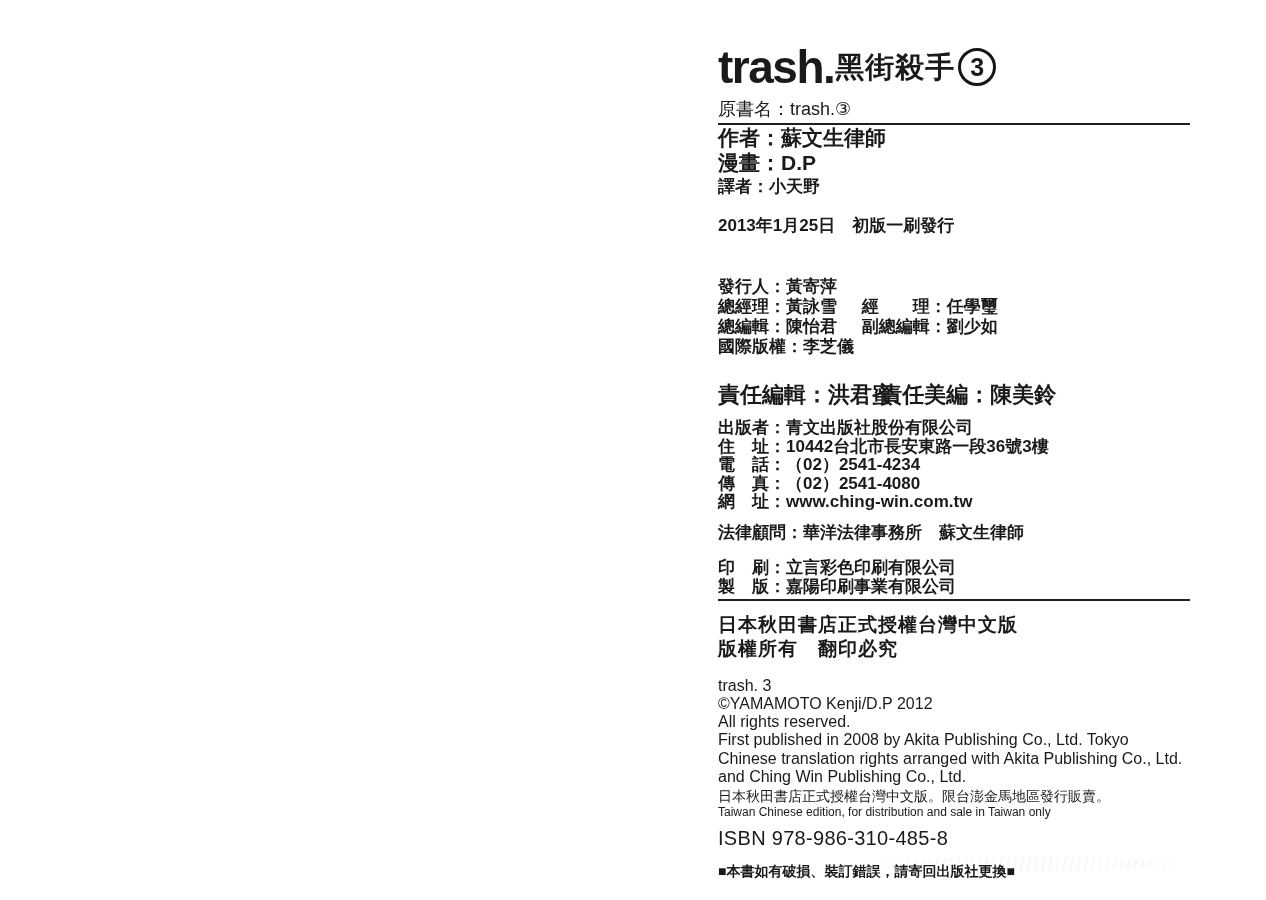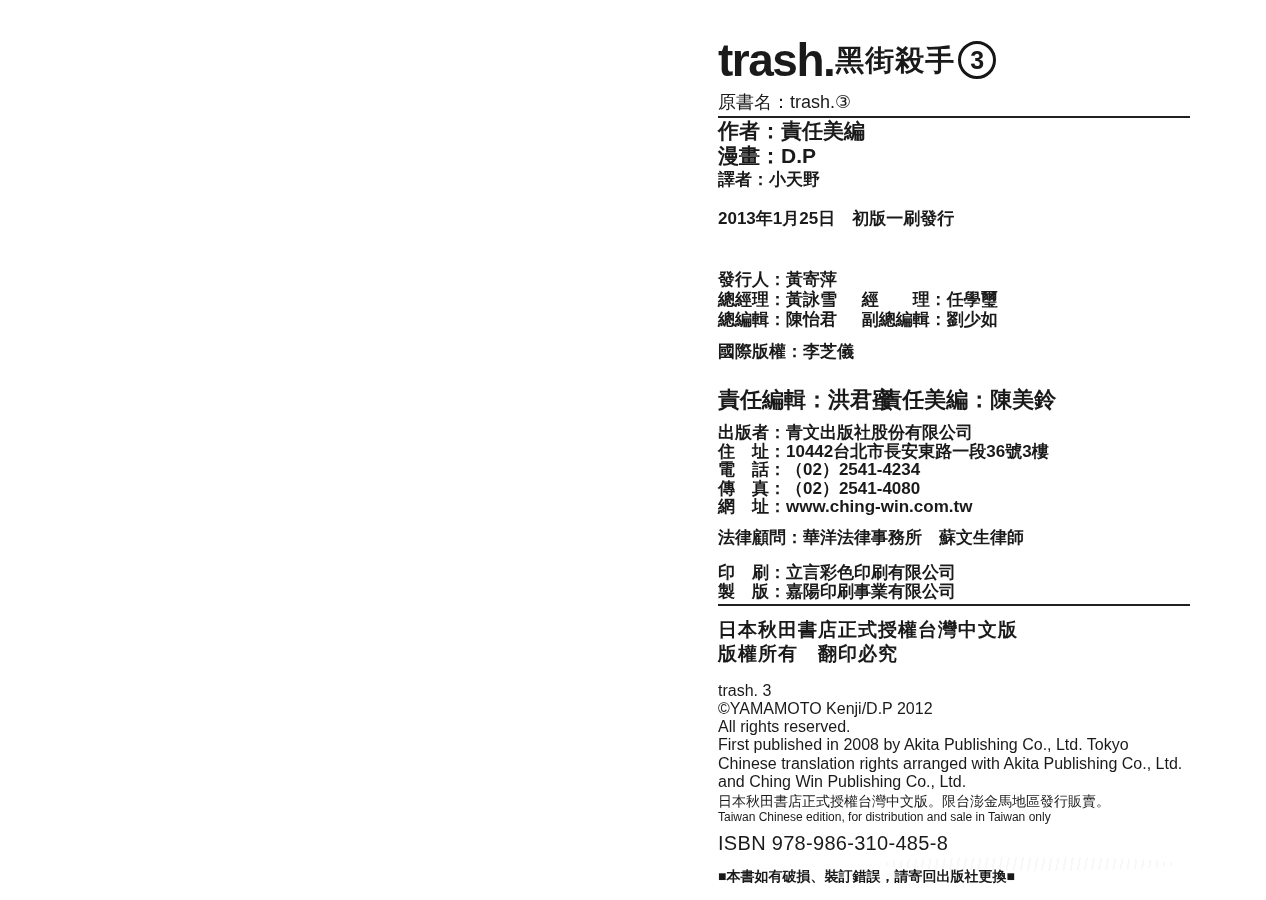--- a/index.html
+++ b/index.html
@@ -6,21 +6,21 @@
   .page{
     position:relative;
     width:1266px;height:900px;
     background:#ffffff;
     overflow:hidden;
     font-family:"Liberation Sans","DejaVu Sans",sans-serif;
     color:#1a1a1a;
   }
   .colophon{
     position:absolute;
-    left:718px;top:37px;width:472px;
+    left:718px;top:44px;width:472px;
   }
   .title-row{
     display:flex;align-items:center;line-height:1;
     white-space:nowrap;
   }
   .title-en{
     font-size:46px;font-weight:bold;letter-spacing:-1.5px;
   }
   .title-zh{
     font-size:29px;font-weight:bold;letter-spacing:1px;margin-left:1px;
@@ -35,21 +35,21 @@
   .rule{border-top:2px solid #202020;margin-top:2px;}
   .rule2{border-top:2px solid #202020;margin-top:3px;}
   .credit-big{font-size:21px;line-height:25px;font-weight:bold;}
   .credit-big:first-of-type{margin-top:16px;}
   .credit-sm{font-size:17px;line-height:24px;font-weight:bold;}
   .edition-date{margin-top:16px;font-size:17px;line-height:22px;font-weight:bold;}
   .staff{margin-top:40px;}
   .row{font-size:17px;line-height:20px;font-weight:bold;white-space:nowrap;}
   .col1{display:inline-block;width:139px;}
   .col1-wide{display:inline-block;width:156px;}
-  .intl{margin-top:12px;font-size:17px;line-height:20px;font-weight:bold;}
+  .intl{margin-top:0;font-size:17px;line-height:20px;font-weight:bold;}
   .resp{margin-top:28px;font-size:22px;line-height:20px;font-weight:bold;white-space:nowrap;}
   .publisher{margin-top:14px;}
   .pubrow{font-size:17px;line-height:18.5px;font-weight:bold;white-space:nowrap;}
   .legal{margin-top:11px;font-size:17px;line-height:20px;font-weight:bold;}
   .printing{margin-top:15px;}
   .printrow{font-size:17px;line-height:19px;font-weight:bold;}
   .serif-block{margin-top:12px;}
   .serifline{
     font-family:"Liberation Serif","DejaVu Serif",serif;
     font-size:19px;line-height:24px;font-weight:bold;letter-spacing:1px;
@@ -76,21 +76,21 @@
     <div class="title-row">
       <span class="title-en">trash.</span>
       <span class="title-zh">黑街殺手</span>
       <span class="vol-circle">3</span>
     </div>
 
     <div class="orig-title">原書名：trash.③</div>
 
     <div class="rule"></div>
 
-    <div class="credit-big">作者：責任美編</div>
+    <div class="credit-big">作者：蘇文生律師</div>
     <div class="credit-big">漫畫：D.P</div>
     <div class="credit-sm">譯者：小天野</div>
 
     <div class="edition-date">2013年1月25日　初版一刷發行</div>
 
     <div class="staff">
       <div class="row">
         <span class="col1">發行人：黃寄萍</span>
       </div>
       <div class="row">

